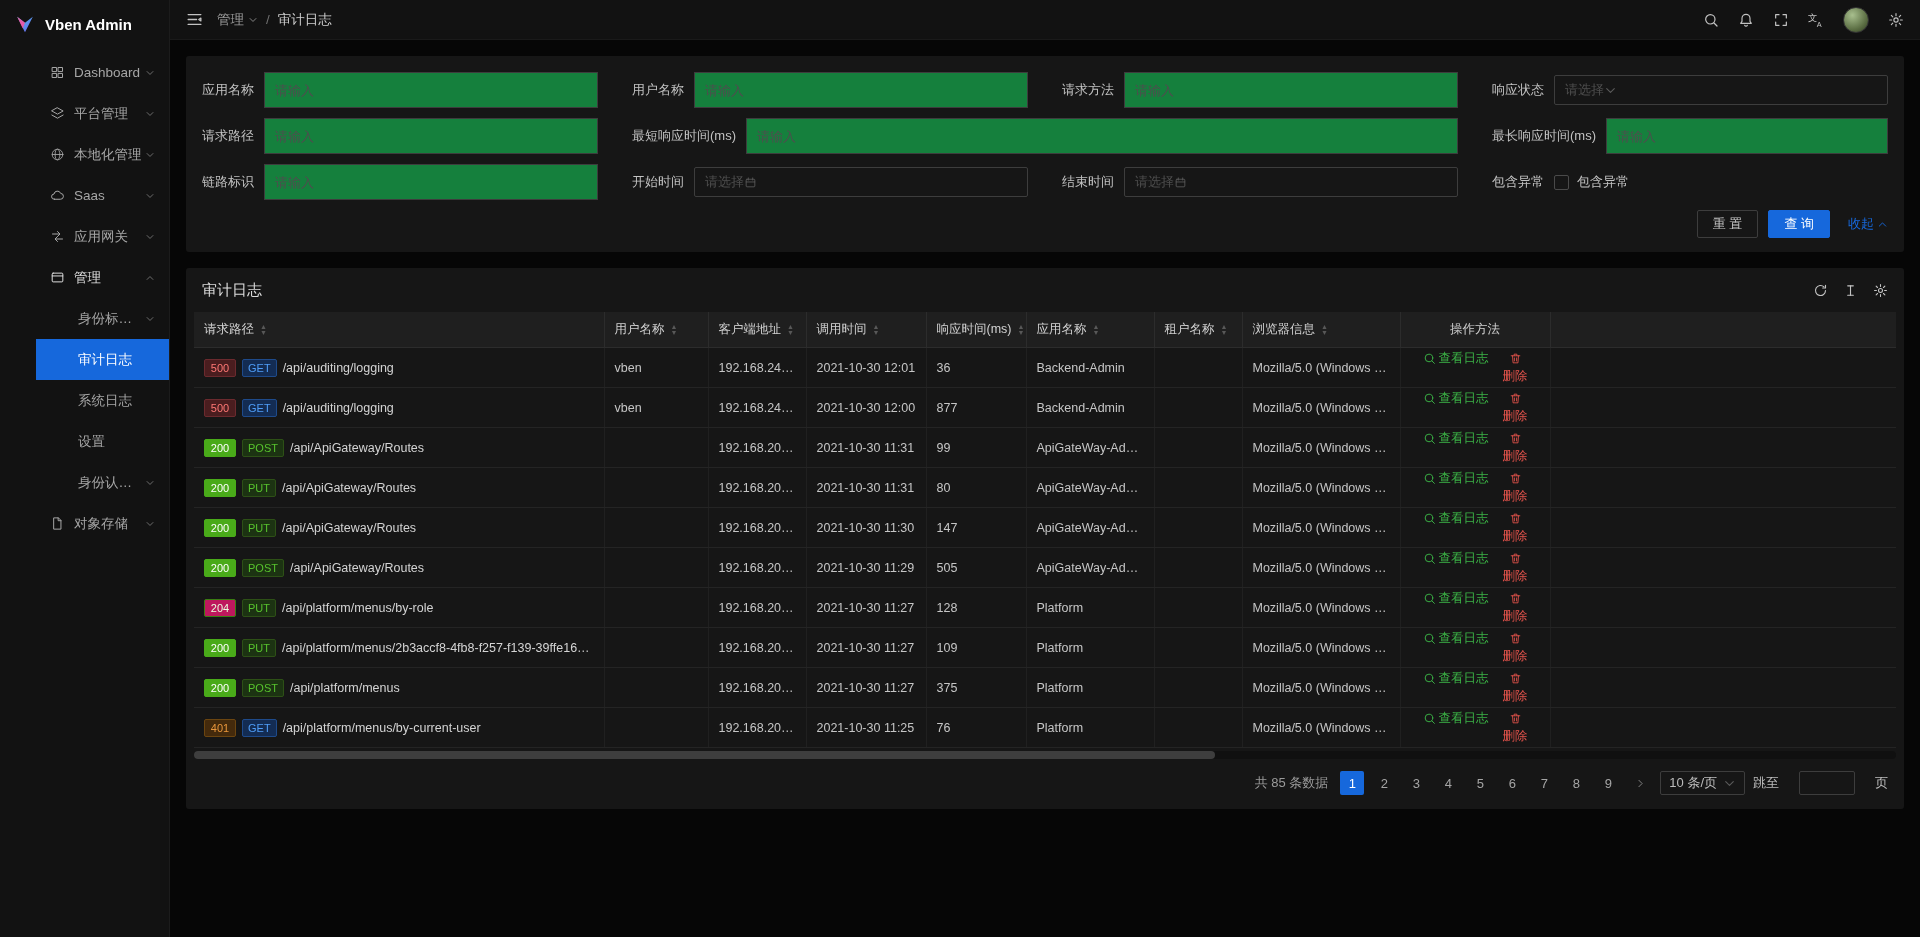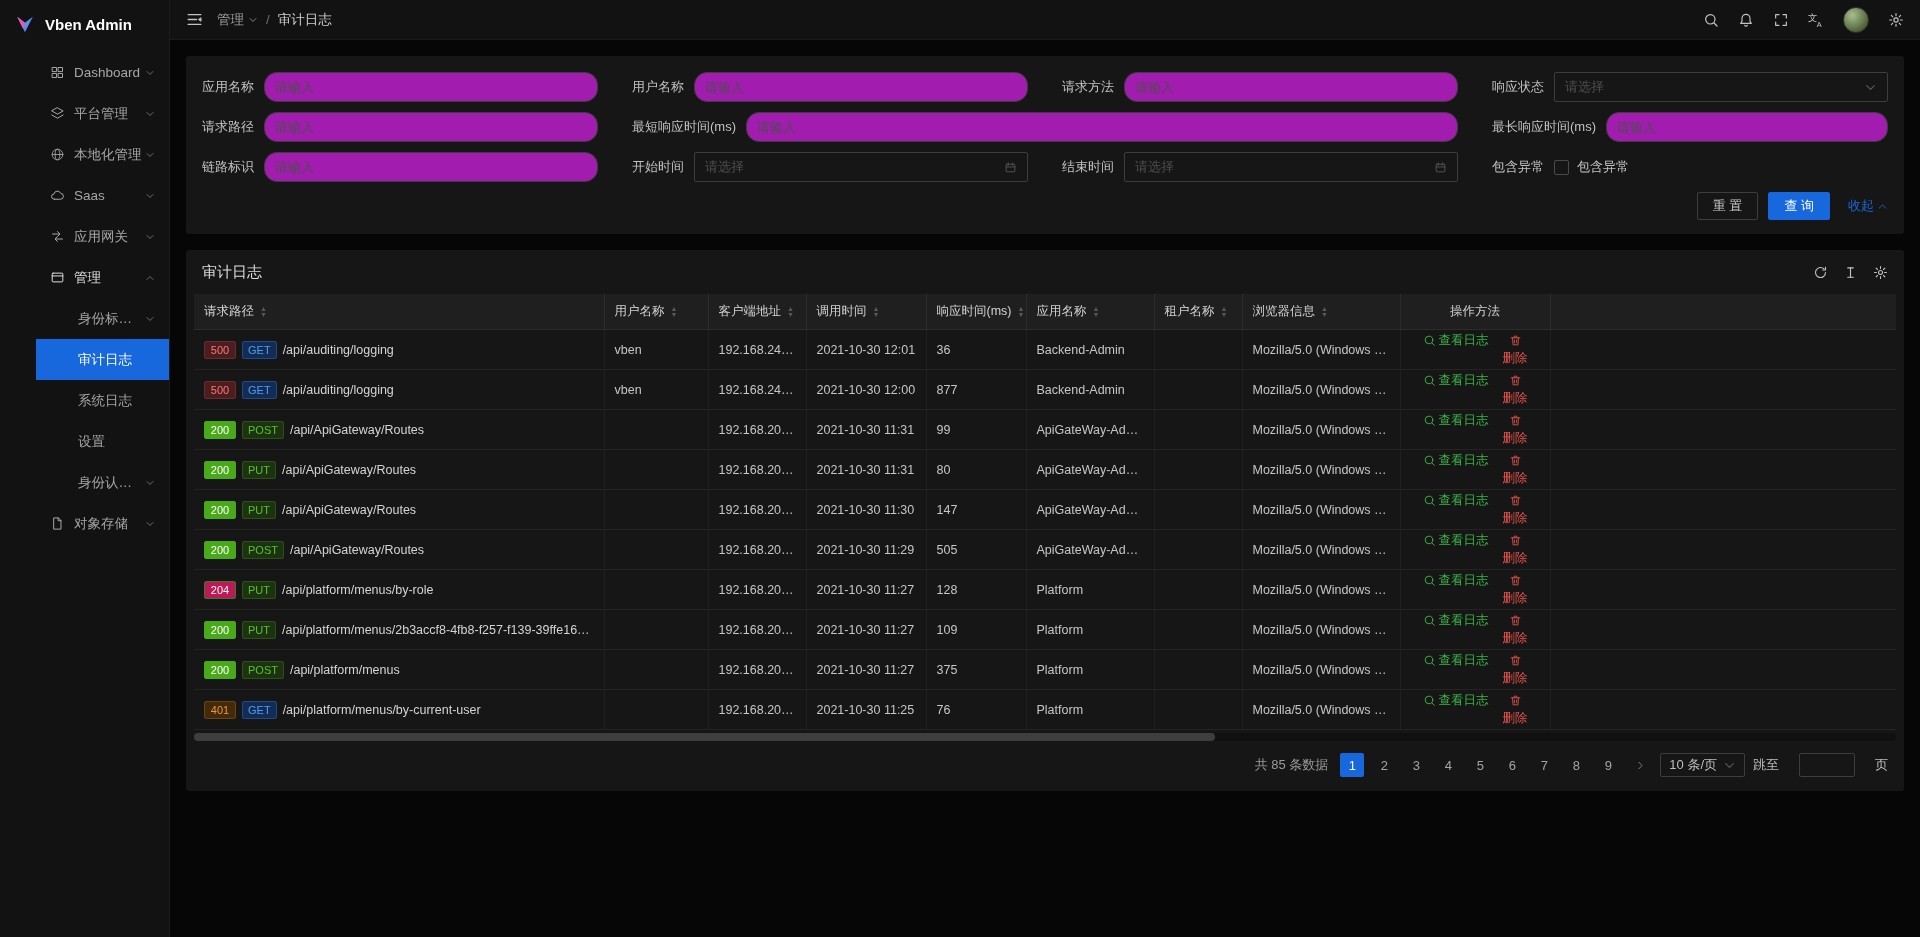--- a/index.html
+++ b/index.html
@@ -49,25 +49,25 @@
   .content { flex:1; padding:16px; background:#060606; overflow:hidden; }
   .panel { background:#161616; border-radius:3px; }
 
   
   .filter-panel { padding:16px 16px 14px; margin-bottom:16px; }
   .filter-row { display:grid; grid-template-columns:repeat(4,1fr); column-gap:34px; margin-bottom:10px; }
   .f-item { display:flex; align-items:center; min-width:0; }
   .f-item.span2 { grid-column:span 2; }
   .f-label { color:#c2c2c2; margin-right:10px; white-space:nowrap; }
   .f-control { flex:1; min-width:0; }
-  .f-input { width:100%; height:30px; background:#a21caf; border:1px solid #3d3d3d; border-radius:13px;
+  .f-input { width:100%; height:36px; background:#15803d; border:1px solid #3d3d3d; border-radius:0;
     color:#cccccc; font-size:13px; padding:0 10px; font-family:inherit; outline:none; }
   .f-input::placeholder { color:#4e4e4e; }
   .f-box { width:100%; height:30px; background:#161616; border:1px solid #3d3d3d; border-radius:2px;
-    display:flex; align-items:center; justify-content:space-between; padding:1px 10px; cursor:pointer; }
+    display:flex; align-items:center; justify-content:flex-start; padding:1px 10px; cursor:pointer; }
   .f-box .ph { color:#4e4e4e; }
   .cb-wrap { display:flex; align-items:center; }
   .checkbox { width:15px; height:15px; border:1px solid #4a4a4a; border-radius:2px; background:#161616; margin-right:8px; cursor:pointer; flex-shrink:0; }
   .cb-label { color:#c2c2c2; }
   .filter-actions { display:flex; justify-content:flex-end; align-items:center; gap:10px; margin-top:8px; }
   .btn { height:28px; padding:0 15px; font-size:13px; border-radius:2px; border:1px solid #3d3d3d;
     background:transparent; color:#c9c9c9; cursor:pointer; font-family:inherit; }
   .btn.primary { background:#1668dc; border-color:#1668dc; color:#ffffff; }
   .link-collapse { color:#1668dc; display:inline-flex; align-items:center; gap:3px; cursor:pointer; margin-left:8px; }
   .link-collapse .icon { width:11px; height:11px; color:#1668dc; }

